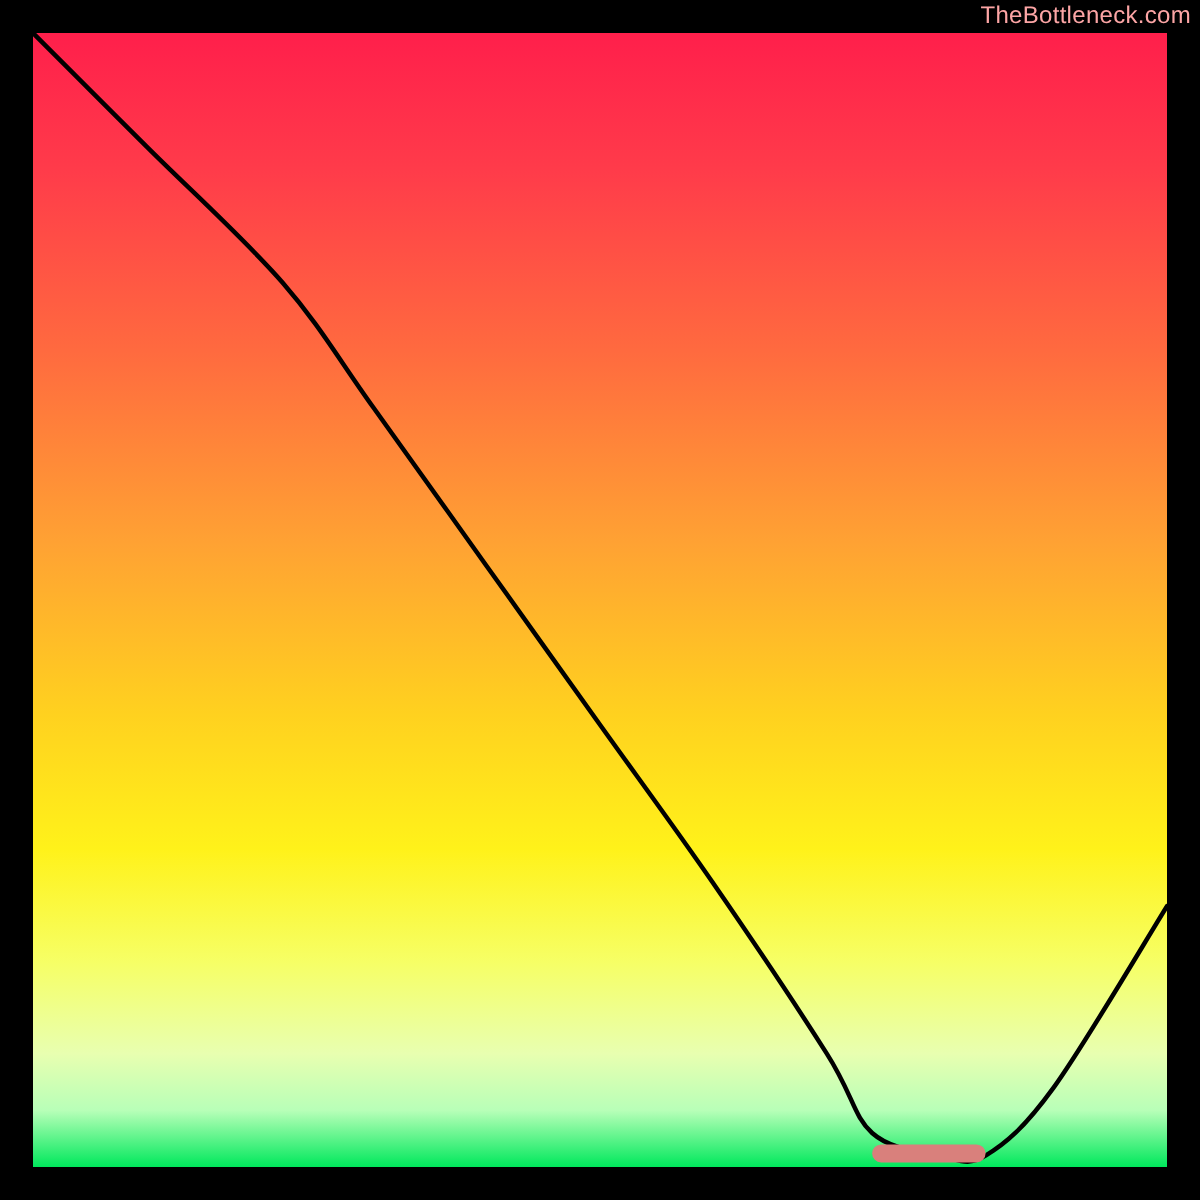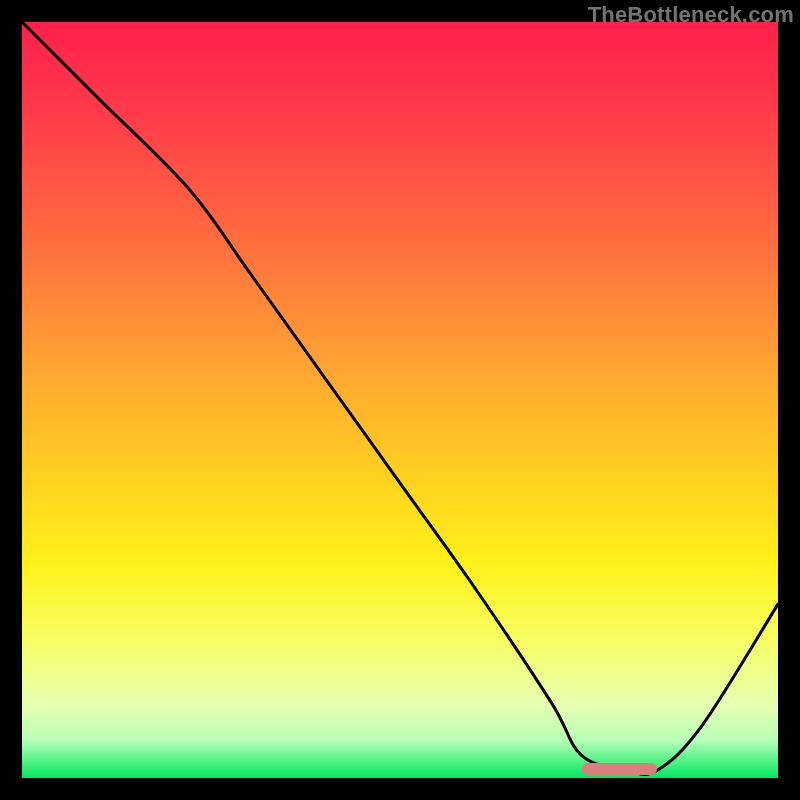--- a/index.html
+++ b/index.html
@@ -23,23 +23,23 @@
     position: absolute;
     top: 0;
     left: 0;
     width: 756px;
     height: 756px;
   }
   .watermark {
     position: absolute;
     top: 2px;
     right: 6px;
-    font-size: 22px;
-    font-weight: 700;
-    color: #737373;
+    font-size: 16px;
+    font-weight: 400;
+    color: #fca5a5;
     letter-spacing: 0.2px;
   }
 </style>
 </head>
 <body>
 
 <div class="frame">
   <svg class="plot" viewBox="0 0 756 756" preserveAspectRatio="none">
     <defs>
       <linearGradient id="bg-grad" x1="0" y1="0" x2="0" y2="1">

